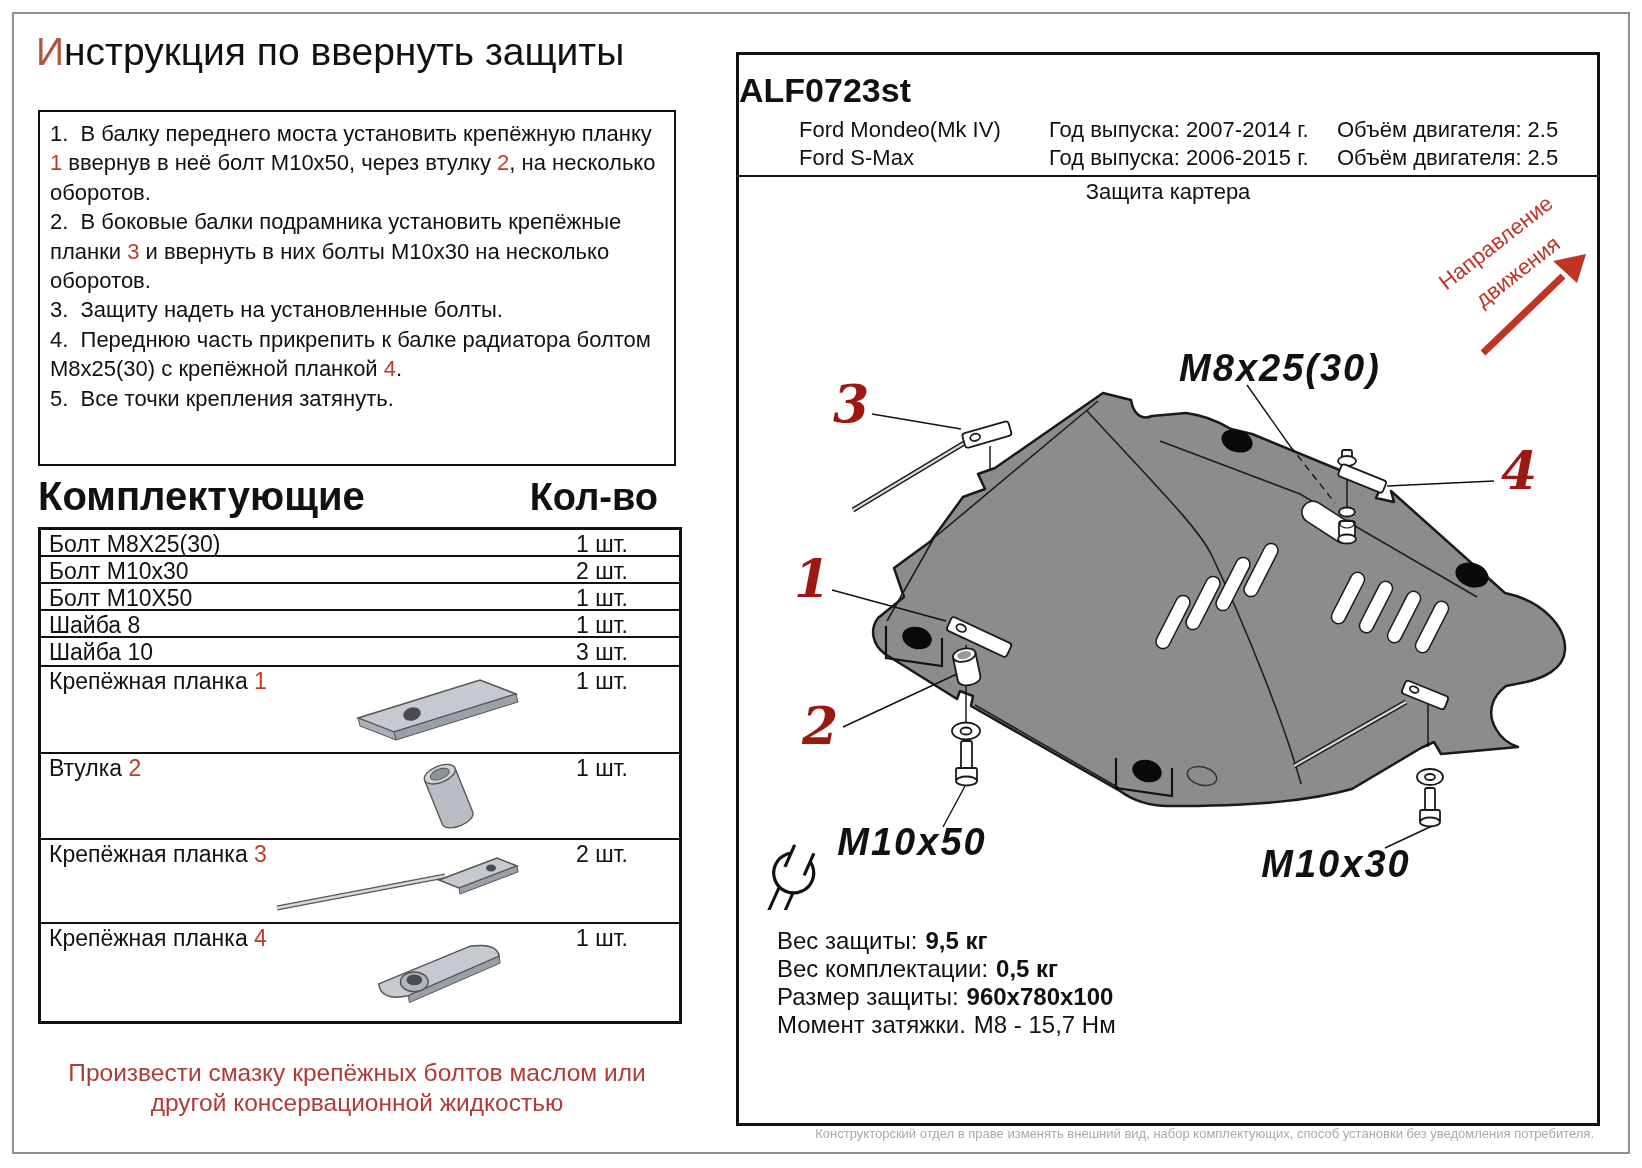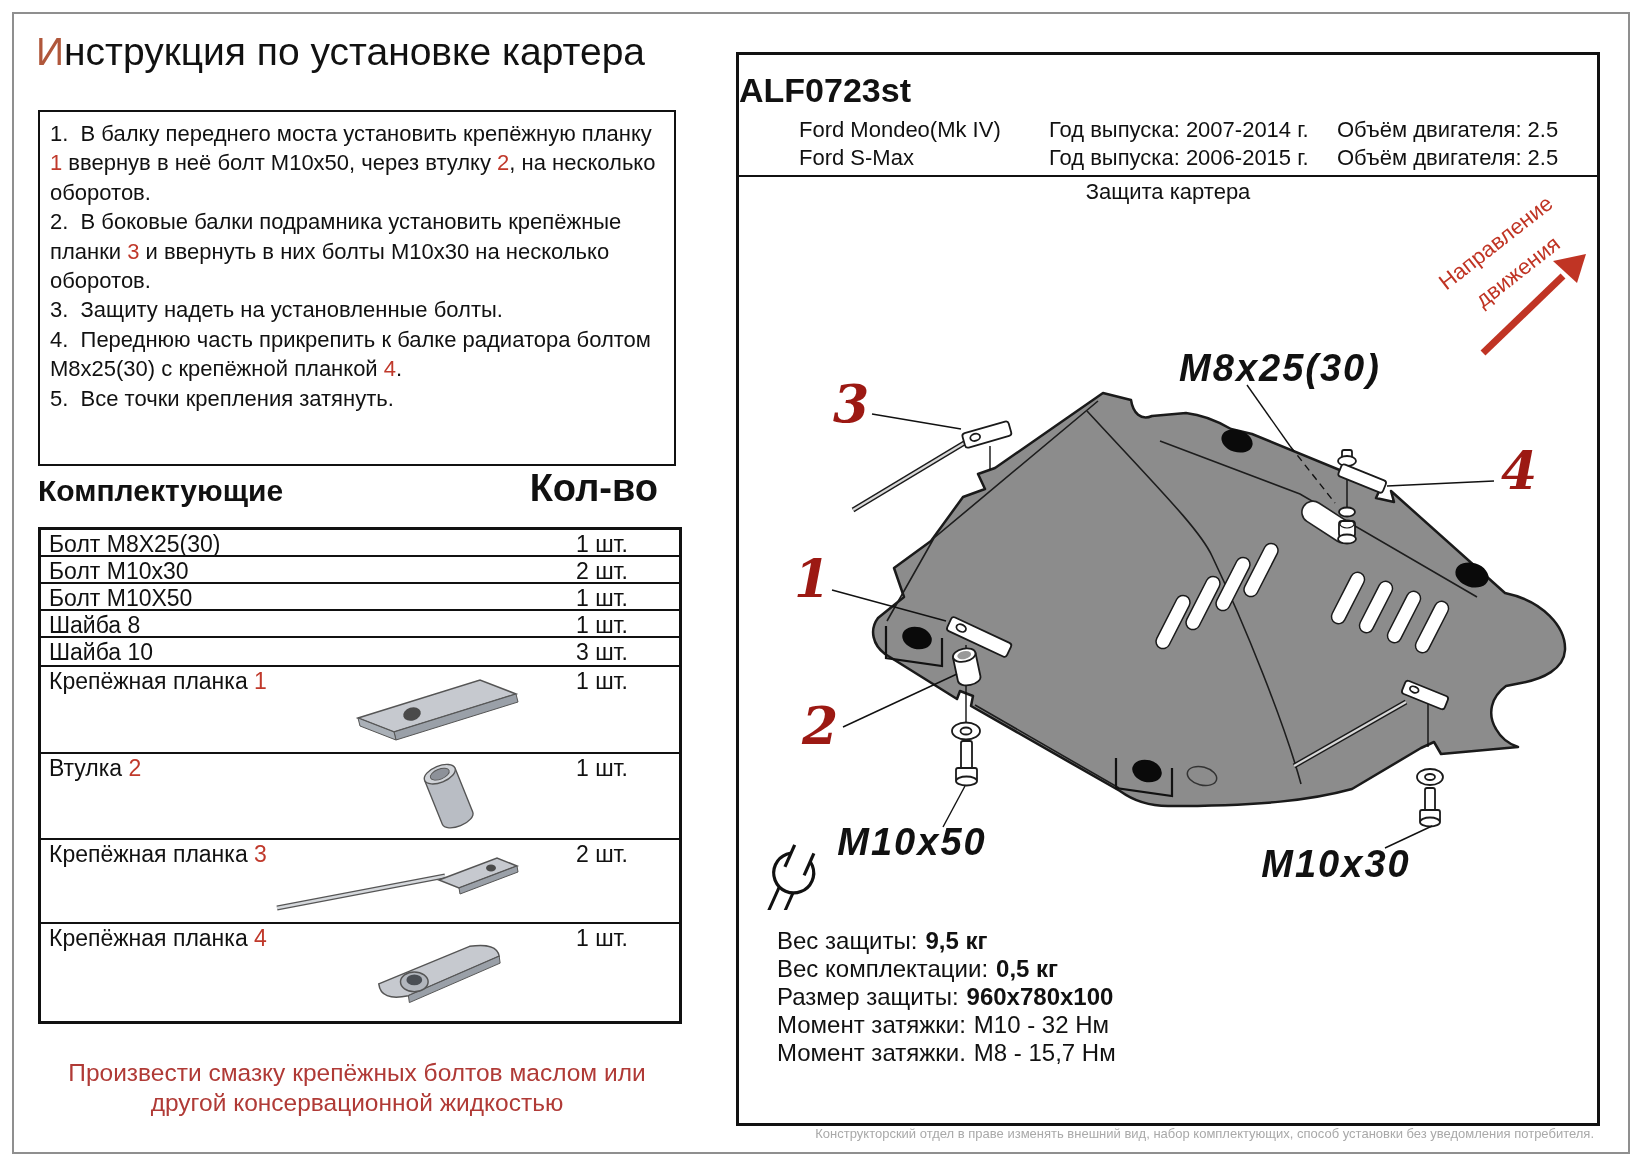--- a/index.html
+++ b/index.html
@@ -8,21 +8,21 @@
   #page-frame{position:absolute;left:12px;top:12px;width:1614px;height:1138px;border:2px solid #8f8f8f;}
 
   
   #title{position:absolute;left:36px;top:30px;margin:0;font-size:39px;font-weight:400;letter-spacing:0;white-space:nowrap;}
   #title .t-accent{color:var(--title-accent);}
   #instr-box{position:absolute;left:38px;top:110px;width:614px;height:338px;border:2px solid #111;padding:7px 10px;}
   .instr-item{font-size:22px;line-height:29.4px;}
   .rn{color:var(--number-red);}
 
   #parts-head{position:absolute;left:38px;top:462px;width:638px;height:60px;display:flex;align-items:baseline;justify-content:space-between;}
-  #parts-title{margin:0;font-size:30px;font-weight:bold;padding-top:12px;}
+  #parts-title{margin:0;font-size:40px;font-weight:bold;padding-top:12px;}
   #qty-title{font-size:38px;font-weight:bold;padding-right:18px;}
 
   #parts-table{position:absolute;left:38px;top:527px;width:638px;border:3px solid #111;background:#fff;}
   .prow{position:relative;height:25px;}
   .prow + .prow{border-top:2.5px solid #111;}
   .prow:nth-child(5){height:27px;}
   .prow:nth-child(6){height:85px;}
   .prow:nth-child(7){height:84px;}
   .prow:nth-child(8){height:82px;}
   .prow:nth-child(9){height:97px;}
@@ -94,21 +94,21 @@
       </g>
       <g id="p-plate4">
         <path d="M 16,52 L 108,14 Q 136,10 138,24 L 46,64 Q 18,70 16,52 Z" fill="#c6c9cf" stroke="#555" stroke-width="1.5"></path>
         <polygon points="46,64 138,24 139,31 47,71" fill="#9aa0a8" stroke="#555" stroke-width="1"></polygon>
         <ellipse cx="52" cy="50" rx="14" ry="10" fill="#b2b6bd" stroke="#555" stroke-width="1.5"></ellipse>
         <ellipse cx="52" cy="48" rx="8" ry="5.5" fill="#4a4e54"></ellipse>
       </g>
     </defs>
   </svg>
 
-  <h1 id="title"><span class="t-accent">И</span><span>нструкция по установке картера</span></h1>
+  <h1 id="title"><span class="t-accent">И</span><span>нструкция по ввернуть защиты</span></h1>
 
   <div id="instr-box">
       <div class="instr-item">1.&nbsp; В балку переднего моста установить крепёжную планку <span class="rn">1</span> ввернув в неё болт М10х50, через втулку <span class="rn">2</span>, на несколько оборотов.</div>
       <div class="instr-item">2.&nbsp; В боковые балки подрамника установить крепёжные планки <span class="rn">3</span> и ввернуть в них болты М10х30 на несколько оборотов.</div>
       <div class="instr-item">3.&nbsp; Защиту надеть на установленные болты.</div>
       <div class="instr-item">4.&nbsp; Переднюю часть прикрепить к балке радиатора болтом М8х25(30) с крепёжной планкой <span class="rn">4</span>.</div>
       <div class="instr-item">5.&nbsp; Все точки крепления затянуть.</div>
     </div>
 
   <div id="parts-head">
@@ -182,21 +182,20 @@
           <span class="vyears">Год выпуска: 2006-2015 г.</span>
           <span class="vengine">Объём двигателя: 2.5</span>
         </div>
       </div>
     <div id="panel-divider"></div>
     <div id="panel-subtitle">Защита картера</div>
     <div id="specs">
         <div class="sline"><span class="slab">Вес защиты:</span><span class="sval bold">9,5 кг</span></div>
         <div class="sline"><span class="slab">Вес комплектации:</span><span class="sval bold">0,5 кг</span></div>
         <div class="sline"><span class="slab">Размер защиты:</span><span class="sval bold">960х780х100</span></div>
-        <div class="sline"><span class="slab">Момент затяжки:</span><span class="sval">М10 - 32 Нм</span></div>
         <div class="sline"><span class="slab">Момент затяжки.</span><span class="sval">М8 - 15,7 Нм</span></div>
       </div>
   </div>
 
   <svg id="diagram" viewBox="735 195 860 715">
 
     <path d="M 1067,418 L 1103,393 L 1131,400 C 1133,413 1141,421 1152,416 L 1186,413 C 1204,415 1219,422 1231,429 L 1252,434 L 1381,487 L 1376,498 L 1394,502 L 1391,491 L 1505,593 C 1543,601 1566,627 1565,650 C 1564,669 1543,679 1521,683 L 1506,686 C 1491,697 1487,714 1496,729 C 1501,738 1509,744 1518,747 L 1441,754 L 1434,742 L 1421,748 L 1352,789 C 1312,800 1262,806 1168,806 C 1145,806 1131,799 1120,791 L 971,706 L 973,696 L 960,691 L 957,699 L 885,654 C 873,645 869,630 878,618 L 904,597 L 894,568 L 931,541 L 963,497 L 985,489 L 978,474 L 995,468 Z" fill="var(--plate-gray)" stroke="#1a1a1a" stroke-width="2.5" stroke-linejoin="round"></path>
 
     <path class="innerline" d="M 1160,441 L 1300,494 L 1477,597"></path>
     <path class="innerline" d="M 1098,401 L 934,538 L 887,621"></path>

